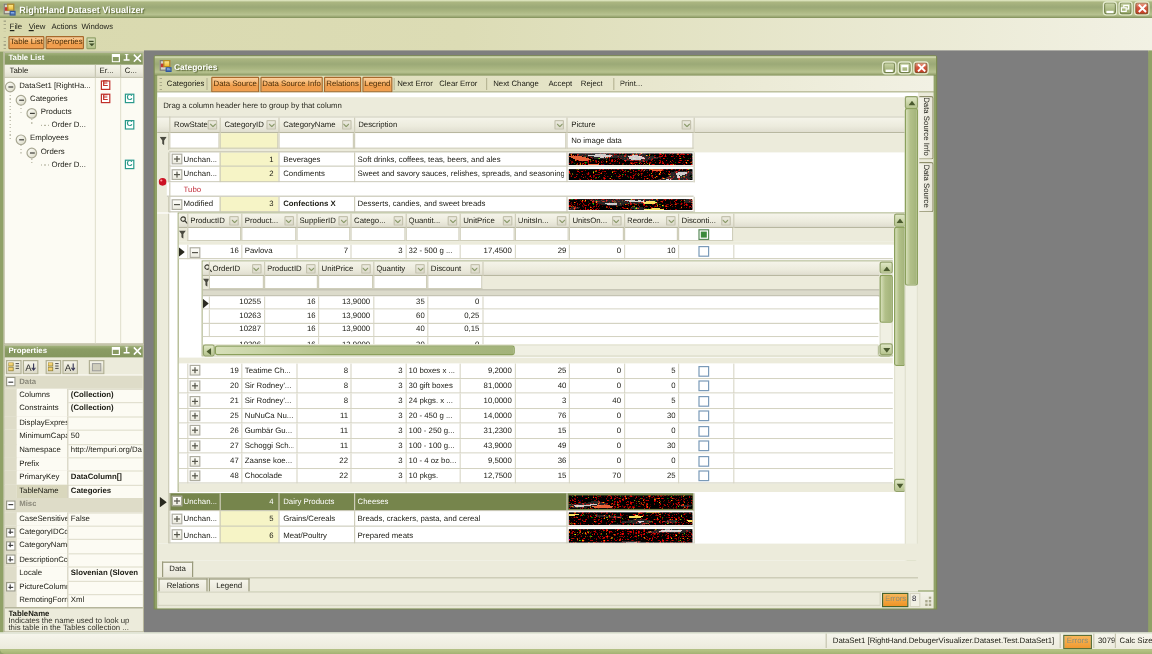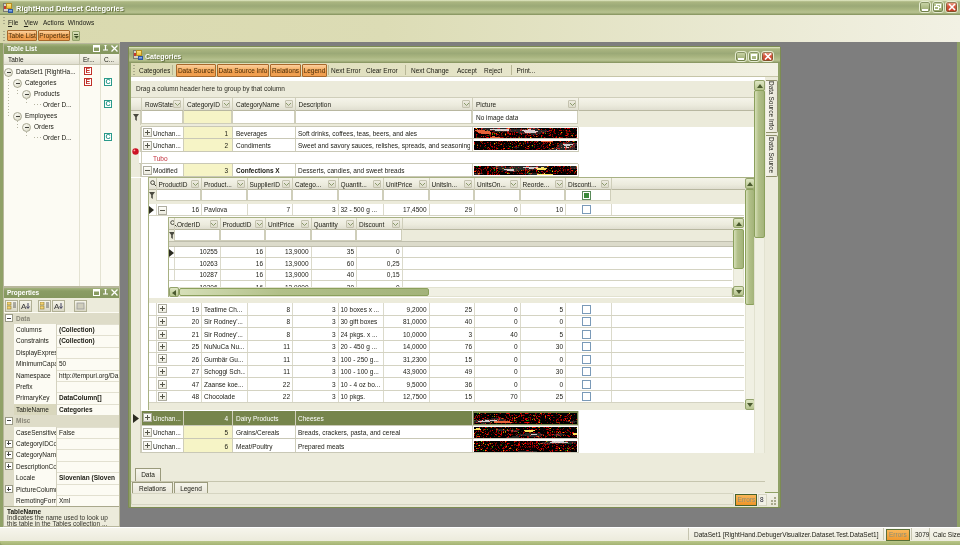--- a/index.html
+++ b/index.html
@@ -18,21 +18,21 @@
 .tab{background:linear-gradient(#f6f5ec,#e8e6d8);border:1px solid #9a9a7c;border-bottom:none;text-align:center}
 svg{display:block}
 </style></head><body>
 
 <div class="abs " style="left:0px;top:0px;width:960px;height:545px;background:#90a167"></div>
 <div class="abs grad-title" style="left:0px;top:0px;width:960px;height:15px;"></div>
 <div class="abs " style="left:3px;top:3px;width:9px;height:9px;background:#d6d3c6;border:1px solid #7a7a6e"></div>
 <div class="abs " style="left:3.5px;top:6px;width:3px;height:3px;background:#c33a32"></div>
 <div class="abs " style="left:6px;top:3px;width:6px;height:6px;background:linear-gradient(#ffe68a,#eebe33);border:1px solid #b68f1f"></div>
 <div class="abs " style="left:8px;top:9px;width:5px;height:4px;background:linear-gradient(#9cc0f0,#3c6cc0);border:1px solid #2f57a0"></div>
-<div class="abs tt" style="left:16px;top:1px;width:300px;height:13px;font-weight:bold;color:#fff;text-shadow:1px 1px 1px #55622f;font-size:7.5px;line-height:15px">RightHand Dataset Categories</div>
+<div class="abs tt" style="left:16px;top:1px;width:300px;height:13px;font-weight:bold;color:#fff;text-shadow:1px 1px 1px #55622f;font-size:7.5px;line-height:15px">RightHand Dataset Visualizer</div>
 <div class="abs " style="left:919px;top:1px;width:12px;height:12px;background:linear-gradient(#cdd8ab,#94a468);border:1px solid #e6ecd2;border-radius:3px;box-shadow:inset 0 0 0 1px rgba(80,95,45,.55)"></div>
 <div class="abs " style="left:922px;top:9px;width:6px;height:2px;background:#fff"></div>
 <div class="abs " style="left:932px;top:1px;width:12px;height:12px;background:linear-gradient(#cdd8ab,#94a468);border:1px solid #e6ecd2;border-radius:3px;box-shadow:inset 0 0 0 1px rgba(80,95,45,.55)"></div>
 <div class="abs " style="left:936px;top:4px;width:5px;height:4px;border:1px solid #fff"></div>
 <div class="abs " style="left:934px;top:6px;width:5px;height:4px;border:1px solid #fff;background:#a8b77c"></div>
 <div class="abs " style="left:945px;top:1px;width:13px;height:12px;background:linear-gradient(#f0a892,#d75640 45%,#c23a22);border:1px solid #e6ecd2;border-radius:3px;box-shadow:inset 0 0 0 1px rgba(80,95,45,.55)"></div>
 <svg class="abs" style="left:948px;top:3px" width="8" height="8">
     <path d="M1 1 L7 7 M7 1 L1 7" stroke="#fff" stroke-width="1.6"></path>
   </svg>
 <div class="abs " style="left:0px;top:15px;width:960px;height:28px;background:linear-gradient(90deg,#d9d9ae 0%,#dcdcb5 40%,#f2f1e4 100%)"></div>

